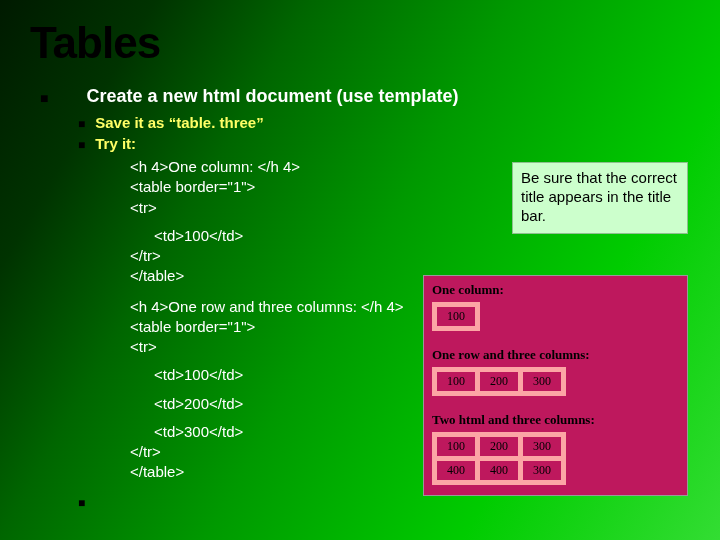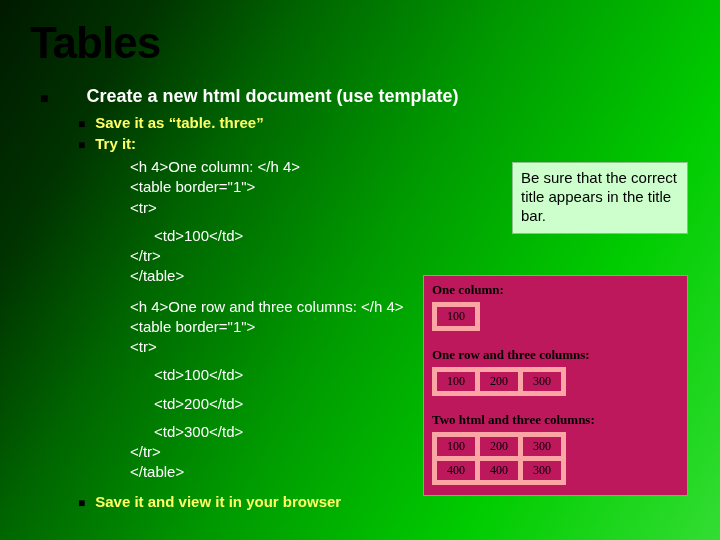--- a/index.html
+++ b/index.html
@@ -140,21 +140,20 @@
     <span>&lt;tr&gt;</span><br>
     <span class="indent">&lt;td&gt;100&lt;/td&gt;</span>
     <span class="indent">&lt;td&gt;200&lt;/td&gt;</span>
     <span class="indent">&lt;td&gt;300&lt;/td&gt;</span>
     <span>&lt;/tr&gt;</span><br>
     <span>&lt;/table&gt;</span>
   </div>
 
   <div class="lvl2-after">
     <span class="bullet">■</span>
-    <span class="text">Save it and view it in your browser</span>
   </div>
 
   <div class="callout">Be sure that the correct title appears in the title bar.</div>
 
   <div class="example">
     <div class="sect">
       <div class="hdr">One column:</div>
       <table>
         <tbody>
             <tr>

